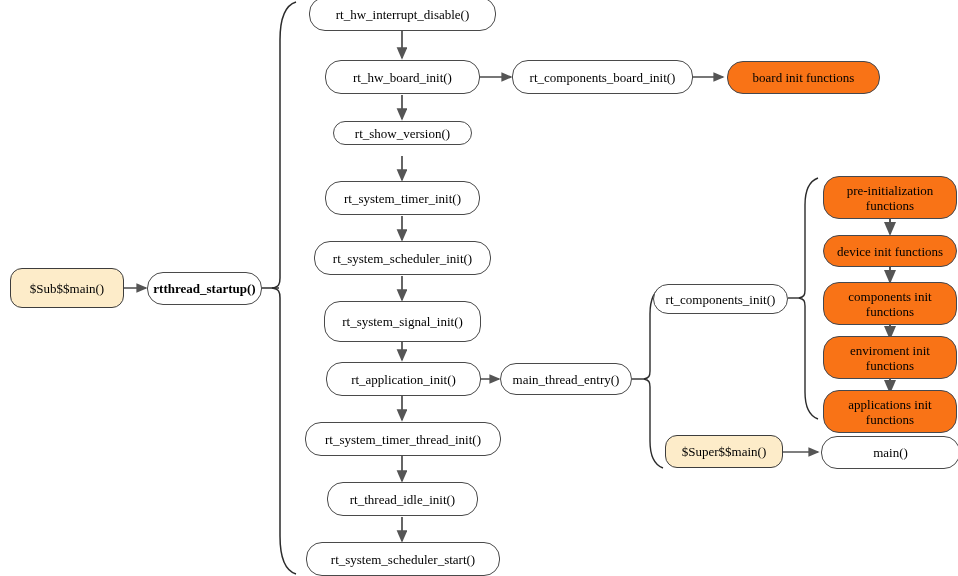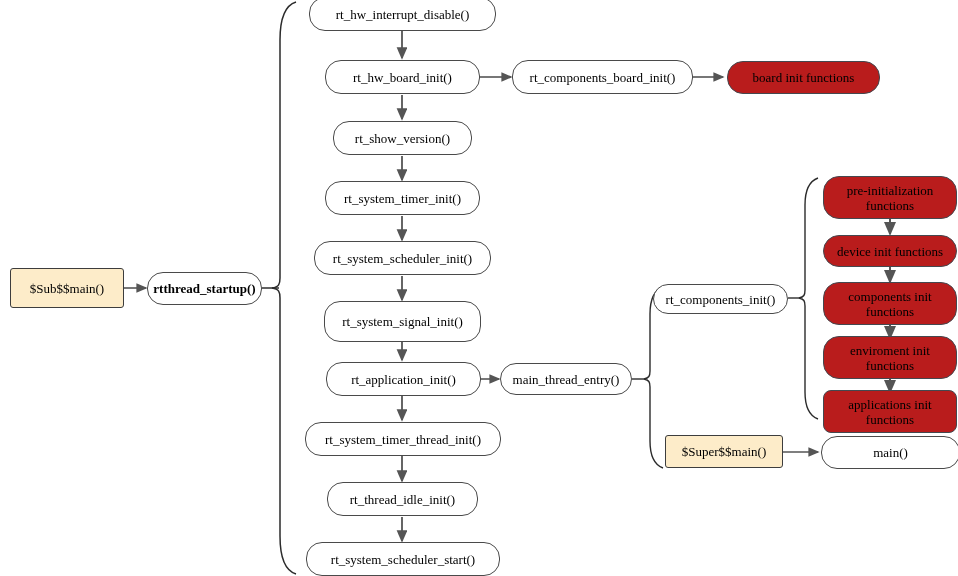--- a/index.html
+++ b/index.html
@@ -25,22 +25,22 @@
     color: #000000;
     font-size: 13px;
     line-height: 15px;
     border: 1px solid #4a4a4a;
     background: #ffffff;
     border-radius: 16px;
     padding: 0 6px;
     white-space: pre-line;
   }
   .node.rounded { border-radius: 16px; }
-  .node.rect { border-radius: 3px; }
-  .node.fill-blue { background: #b91c1c; border-color: #44484f; }
+  .node.rect { border-radius: 12px; }
+  .node.fill-blue { background: #f97316; border-color: #44484f; }
   .node.fill-cream { background: #fdecc9; border-color: #3d3d3d; }
   .node.fill-white { background: #ffffff; }
   svg.overlay {
     position: absolute;
     left: 0;
     top: 0;
     width: 958px;
     height: 576px;
     pointer-events: none;
   }
@@ -99,21 +99,21 @@
   </svg>
 
   <div class="node rect fill-cream" style="left:10px; top:268px; width:114px; height:40px;">$Sub$$main()</div>
 
   <div class="node rounded fill-white" style="left:147px; top:272px; width:115px; height:33px;font-weight:bold;">rtthread_startup()</div>
 
   <div class="node rounded fill-white" style="left:309px; top:-3px; width:187px; height:34px;">rt_hw_interrupt_disable()</div>
 
   <div class="node rounded fill-white" style="left:325px; top:60px; width:155px; height:34px;">rt_hw_board_init()</div>
 
-  <div class="node rounded fill-white" style="left:333px; top:121px; width:139px; height:34px;">rt_show_version()</div>
+  <div class="node rounded fill-white" style="left:333px; top:121px; width:139px; height:24px;">rt_show_version()</div>
 
   <div class="node rounded fill-white" style="left:325px; top:181px; width:155px; height:34px;text-align:right;">rt_system_timer_init()</div>
 
   <div class="node rounded fill-white" style="left:314px; top:241px; width:177px; height:34px;">rt_system_scheduler_init()</div>
 
   <div class="node rounded fill-white" style="left:324px; top:301px; width:157px; height:41px;">rt_system_signal_init()</div>
 
   <div class="node rounded fill-white" style="left:326px; top:362px; width:155px; height:34px;">rt_application_init()</div>
 
   <div class="node rounded fill-white" style="left:305px; top:422px; width:196px; height:34px;">rt_system_timer_thread_init()</div>
@@ -138,16 +138,16 @@
 functions</div>
 
   <div class="node rounded fill-blue" style="left:823px; top:235px; width:134px; height:32px;font-family:Liberation Serif, serif;">device init functions</div>
 
   <div class="node rounded fill-blue" style="left:823px; top:282px; width:134px; height:43px;">components init
 functions</div>
 
   <div class="node rounded fill-blue" style="left:823px; top:336px; width:134px; height:43px;">enviroment init
 functions</div>
 
-  <div class="node rounded fill-blue" style="left:823px; top:390px; width:134px; height:43px;border-radius:8px;">applications init
+  <div class="node rounded fill-blue" style="left:823px; top:390px; width:134px; height:43px;">applications init
 functions</div>
 
 </div>
 
 </body></html>

